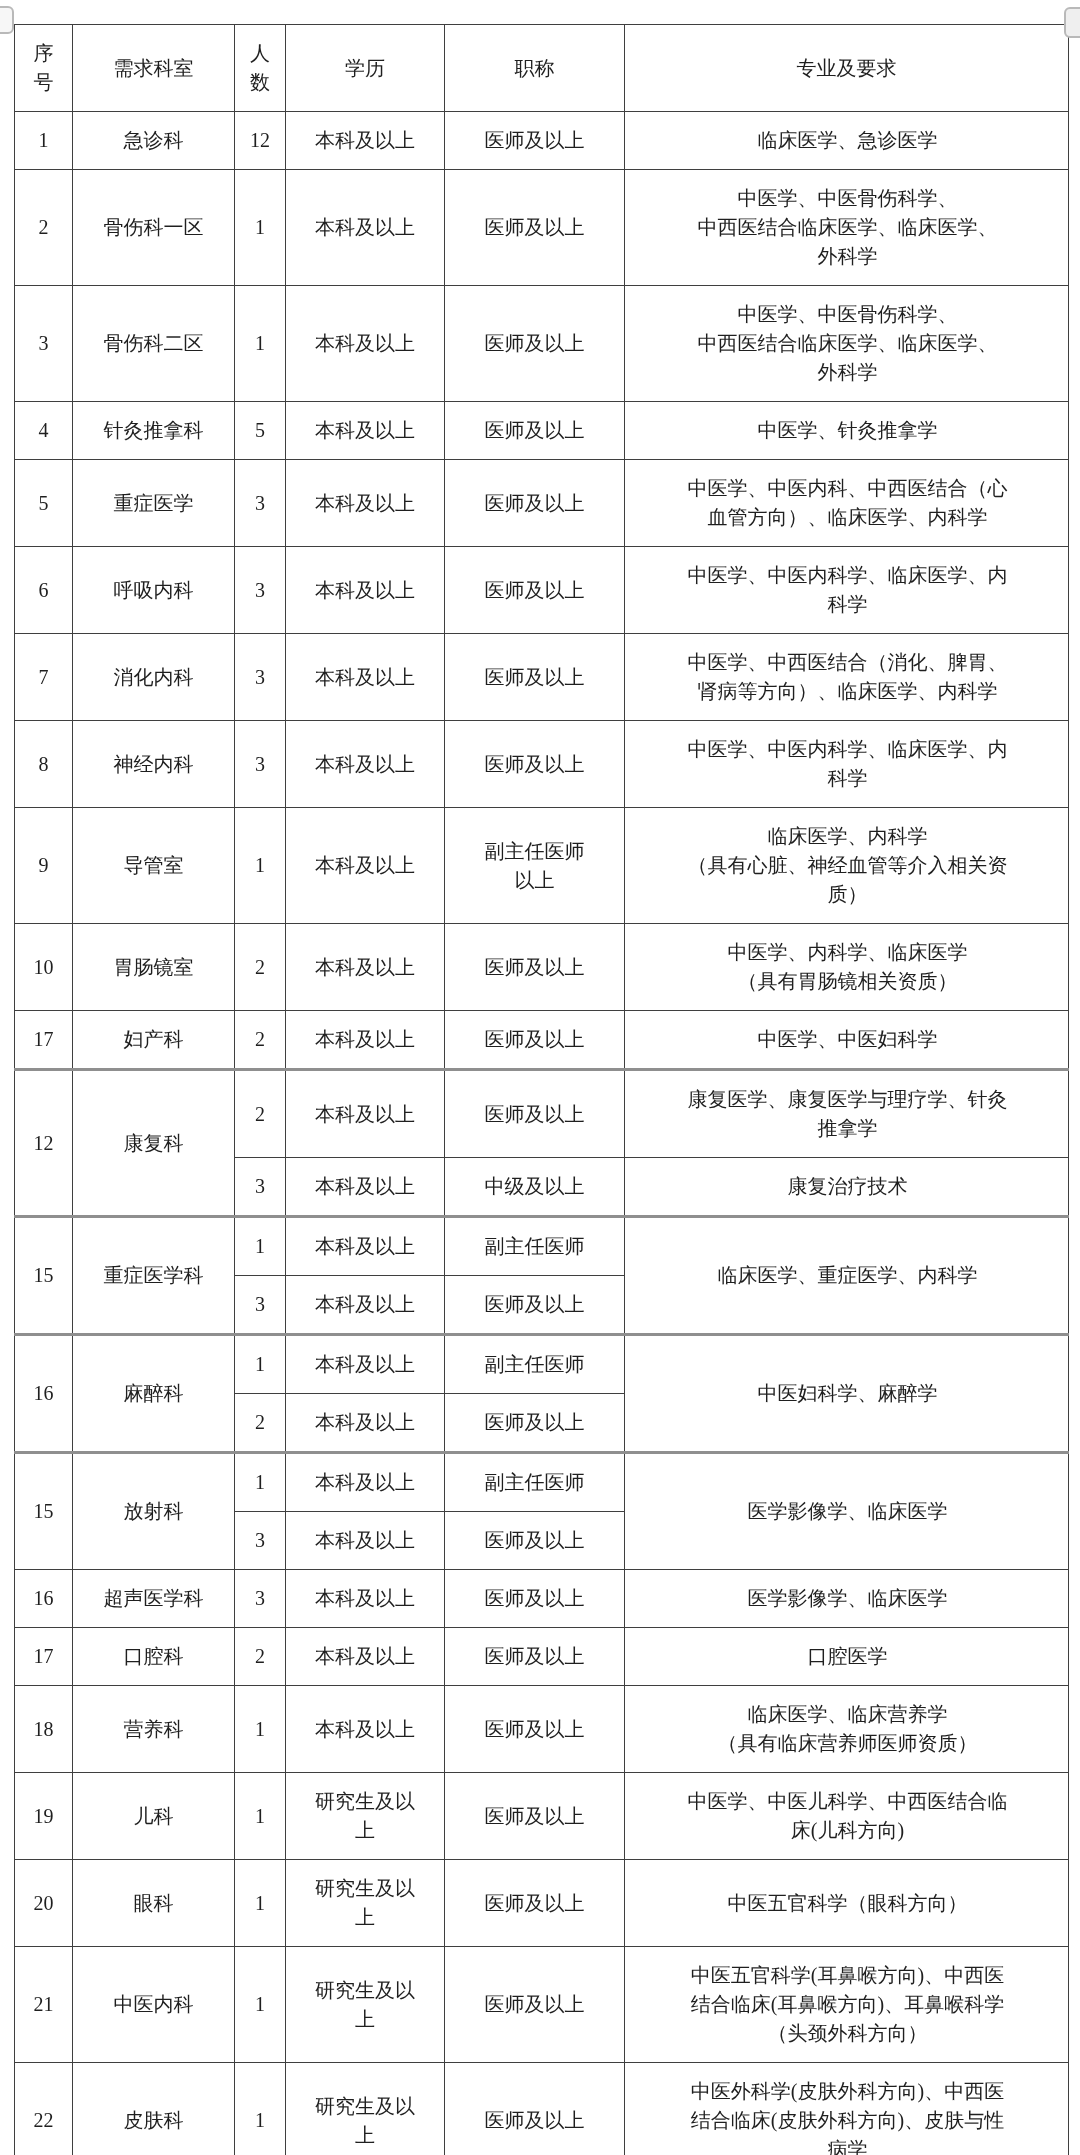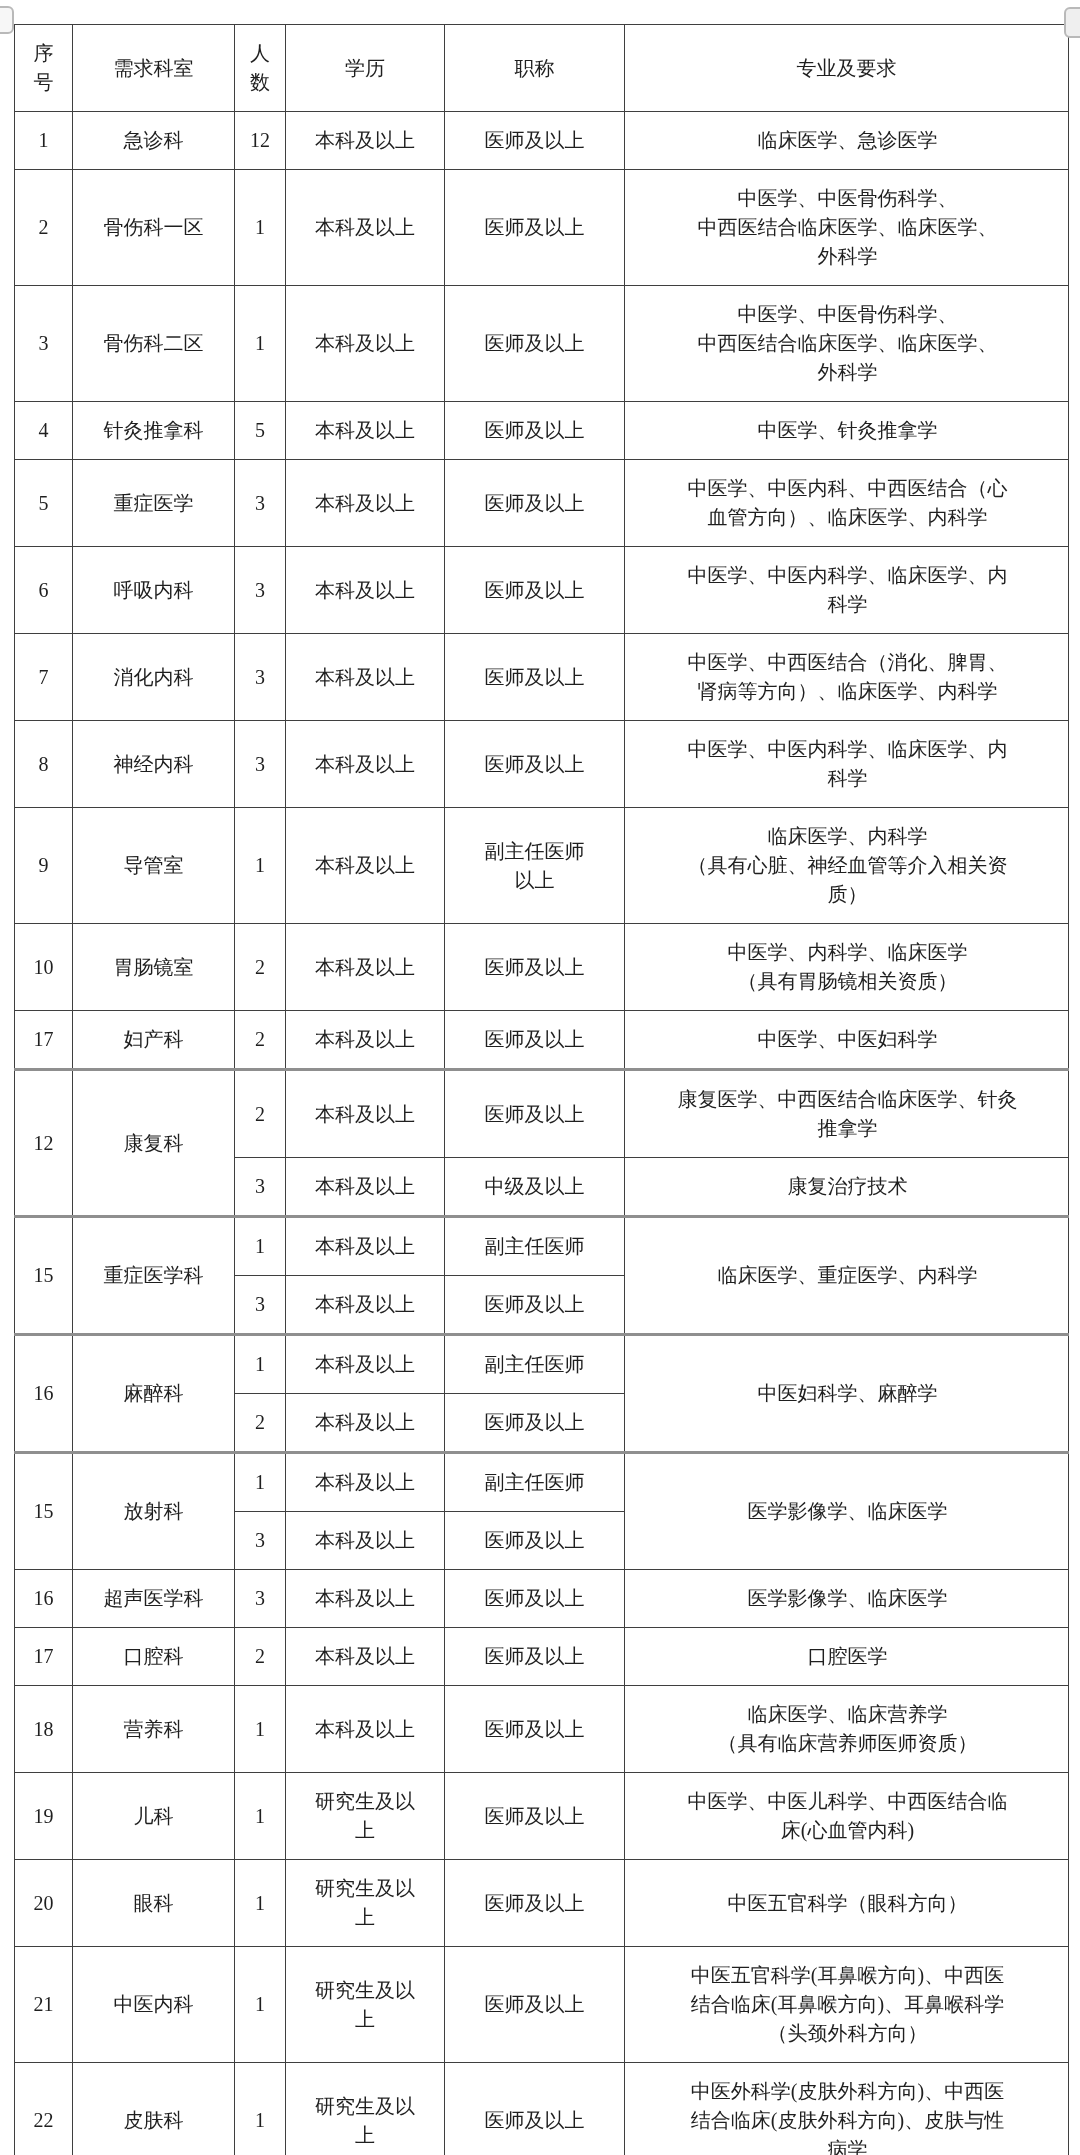--- a/index.html
+++ b/index.html
@@ -172,21 +172,21 @@
         <td class="cell-edu">本科及以上</td>
         <td class="cell-title">医师及以上</td>
         <td class="cell-major">中医学、中医妇科学</td>
       </tr>
       <tr class="pb">
         <td class="cell-no" rowspan="2">12</td>
         <td class="cell-dept" rowspan="2">康复科</td>
         <td class="cell-count">2</td>
         <td class="cell-edu">本科及以上</td>
         <td class="cell-title">医师及以上</td>
-        <td class="cell-major">康复医学、中西医结合临床医学、针灸
+        <td class="cell-major">康复医学、康复医学与理疗学、针灸
 推拿学</td>
       </tr>
       <tr>
         <td class="cell-count">3</td>
         <td class="cell-edu">本科及以上</td>
         <td class="cell-title">中级及以上</td>
         <td class="cell-major">康复治疗技术</td>
       </tr>
       <tr class="pb">
         <td class="cell-no" rowspan="2">15</td>
@@ -253,21 +253,21 @@
 （具有临床营养师医师资质）</td>
       </tr>
       <tr>
         <td class="cell-no">19</td>
         <td class="cell-dept">儿科</td>
         <td class="cell-count">1</td>
         <td class="cell-edu">研究生及以
 上</td>
         <td class="cell-title">医师及以上</td>
         <td class="cell-major">中医学、中医儿科学、中西医结合临
-床(心血管内科)</td>
+床(儿科方向)</td>
       </tr>
       <tr>
         <td class="cell-no">20</td>
         <td class="cell-dept">眼科</td>
         <td class="cell-count">1</td>
         <td class="cell-edu">研究生及以
 上</td>
         <td class="cell-title">医师及以上</td>
         <td class="cell-major">中医五官科学（眼科方向）</td>
       </tr>

